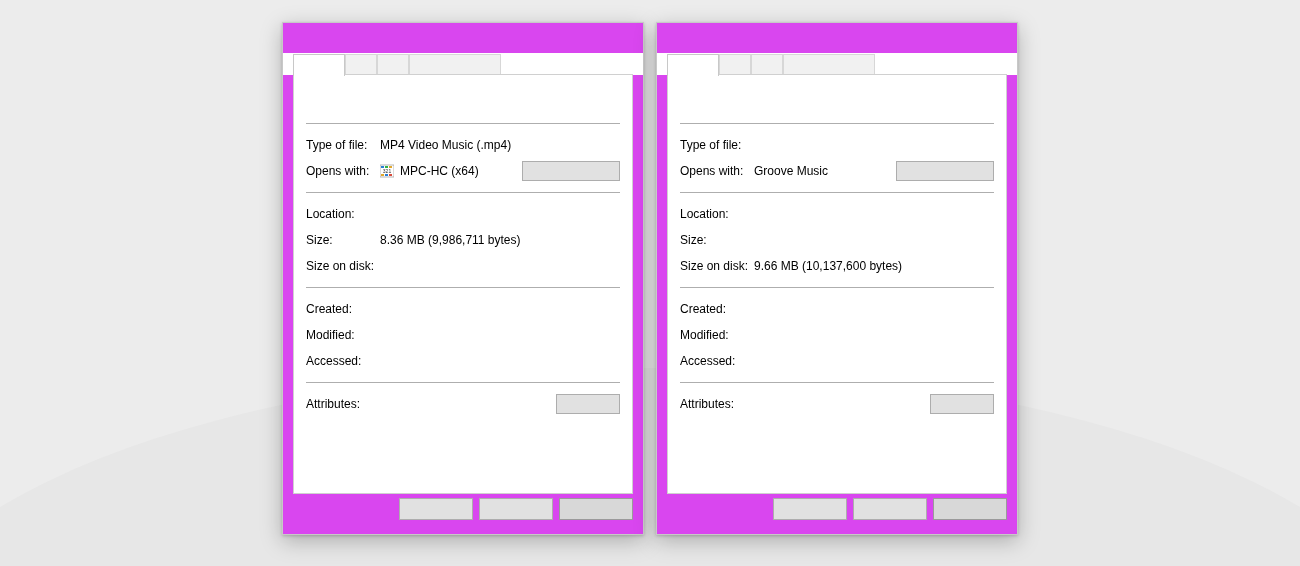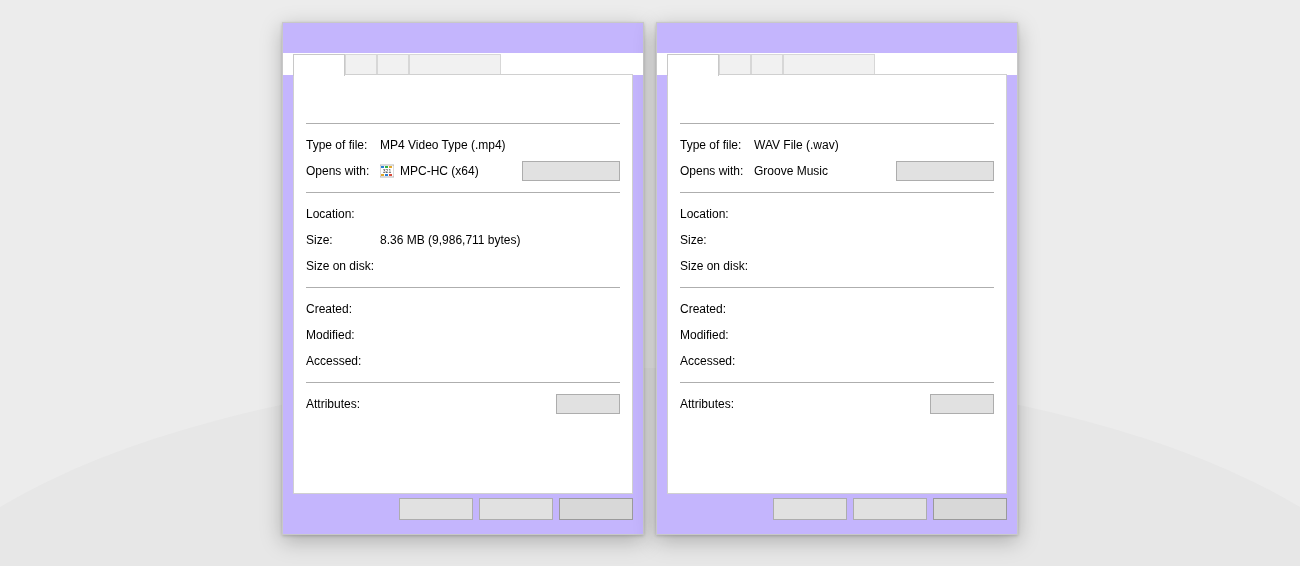--- a/index.html
+++ b/index.html
@@ -37,21 +37,21 @@
     position: absolute;
     top: 22px;
     left: 50%;
     transform: translateX(-50%);
     display: flex;
     gap: 12px;
   }
   .dialog {
     width: 362px;
     height: 513px;
-    background: #c4b5fd;
+    background: #d946ef;
     border: 1px solid #c8c8c8;
     box-shadow: 0 6px 20px rgba(0,0,0,0.25), 0 1px 3px rgba(0,0,0,0.18);
     display: flex;
     flex-direction: column;
     box-sizing: border-box;
   }
   .titlebar {
     height: 30px;
     flex: 0 0 30px;
   }
@@ -182,21 +182,21 @@
         <div class="tab w3"></div>
         <div class="tab w4"></div>
       </div>
       <div class="content">
         <div class="spacer-top"></div>
         <div class="hr"></div>
         <div class="section-gap"></div>
 
         <div class="row">
           <div class="labelcol">Type of file:</div>
-          <div class="valuecol">MP4 Video Type (.mp4)</div>
+          <div class="valuecol">MP4 Video Music (.mp4)</div>
         </div>
         <div class="row">
           <div class="labelcol">Opens with:</div>
           <div class="valuecol">
             <span class="icon-mpc">
               <svg viewBox="0 0 14 14" width="14" height="14">
                 <rect x="0" y="1" width="14" height="12" fill="#fff" stroke="#888" stroke-width="0.6"></rect>
                 <rect x="1" y="2" width="3" height="2" fill="#2a7fd4"></rect>
                 <rect x="5" y="2" width="3" height="2" fill="#2fb14a"></rect>
                 <rect x="9" y="2" width="3" height="2" fill="#e0a82e"></rect>
@@ -272,21 +272,20 @@
         <div class="tab w3"></div>
         <div class="tab w4"></div>
       </div>
       <div class="content">
         <div class="spacer-top"></div>
         <div class="hr"></div>
         <div class="section-gap"></div>
 
         <div class="row">
           <div class="labelcol">Type of file:</div>
-          <div class="valuecol">WAV File (.wav)</div>
         </div>
         <div class="row">
           <div class="labelcol">Opens with:</div>
           <div class="valuecol">
             <span>Groove Music</span>
             <span class="pushright"></span>
             <div class="smallbtn"></div>
           </div>
         </div>
 
@@ -296,20 +295,21 @@
 
         <div class="row">
           <div class="labelcol">Location:</div>
           <div class="valuecol"></div>
         </div>
         <div class="row">
           <div class="labelcol">Size:</div>
         </div>
         <div class="row">
           <div class="labelcol">Size on disk:</div>
+          <div class="valuecol">9.66 MB (10,137,600 bytes)</div>
         </div>
 
         <div class="section-gap"></div>
         <div class="hr"></div>
         <div class="section-gap"></div>
 
         <div class="row">
           <div class="labelcol">Created:</div>
           <div class="valuecol"></div>
         </div>

